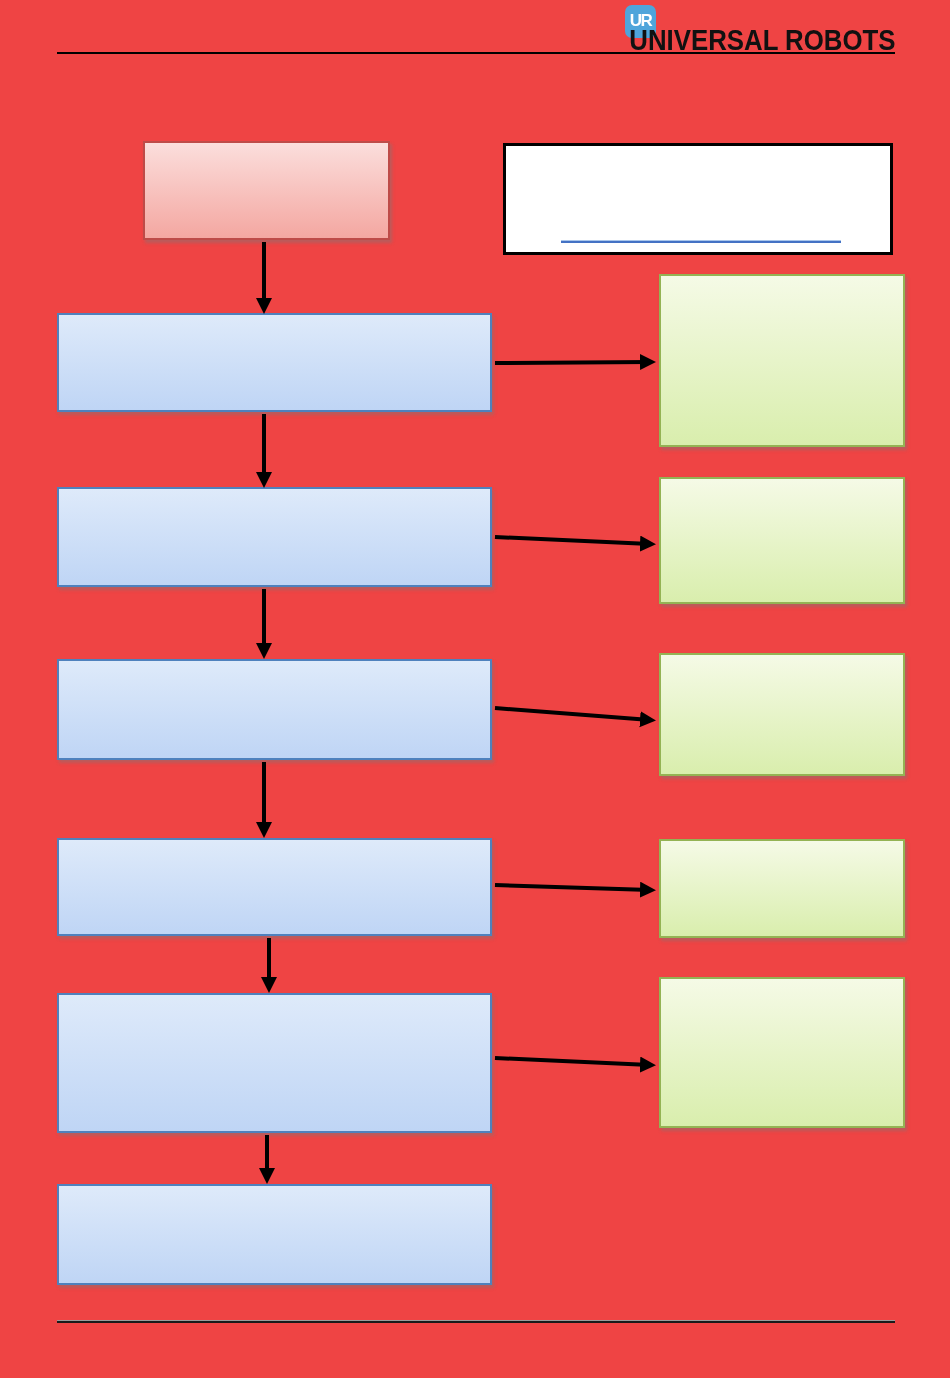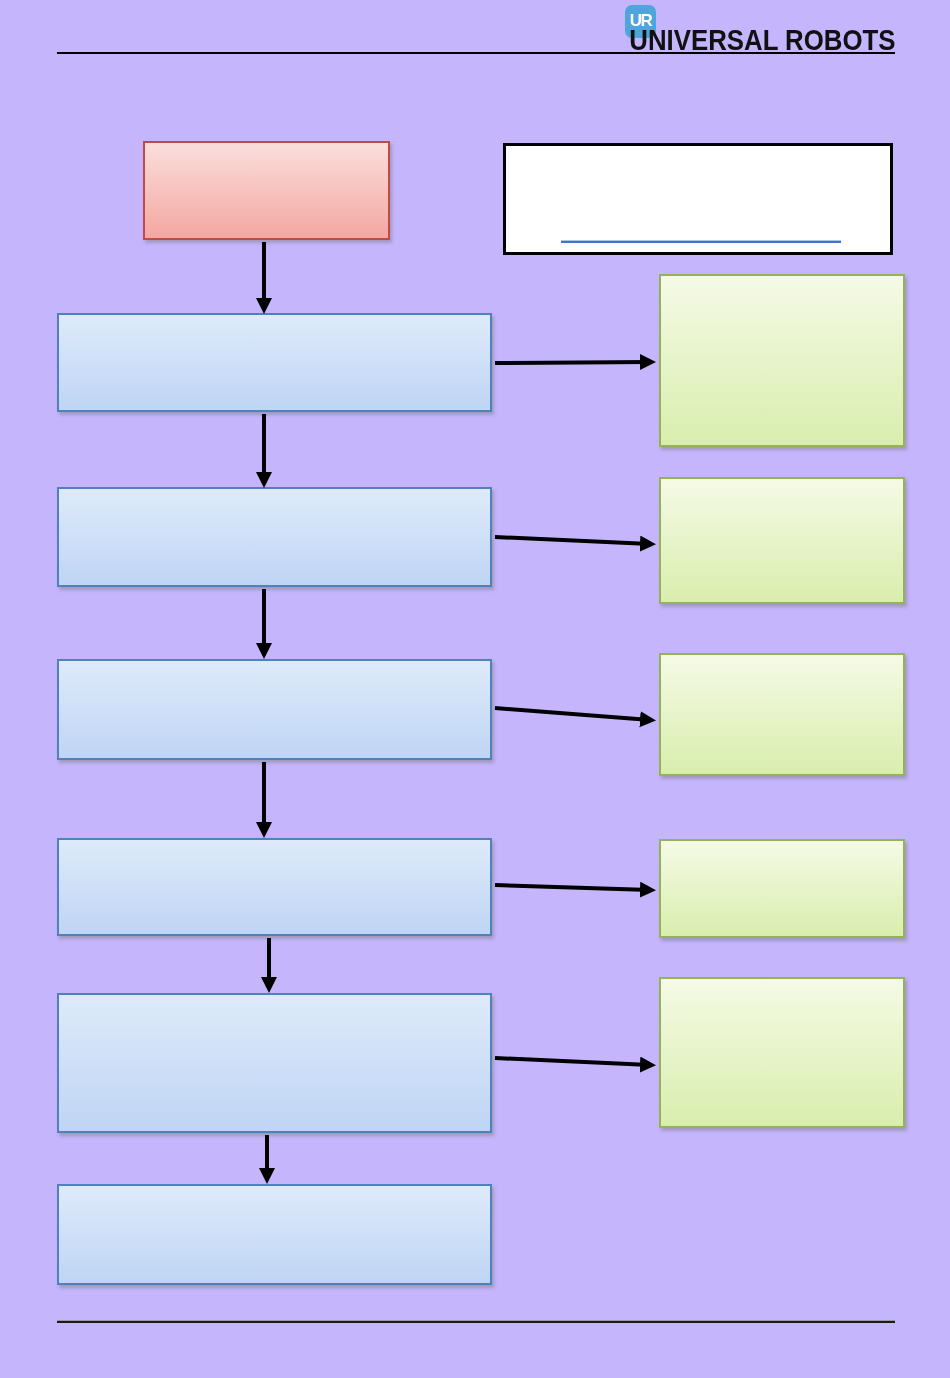--- a/index.html
+++ b/index.html
@@ -4,21 +4,21 @@
 <style>
   html, body {
     margin: 0;
     padding: 0;
     background: #ffffff;
   }
   .page {
     position: relative;
     width: 950px;
     height: 1378px;
-    background: #c4b5fd;
+    background: #ef4444;
     font-family: "Liberation Sans", sans-serif;
     overflow: hidden;
   }
 
   
   .logo {
     position: absolute;
     left: 625px;
     top: 5px;
     width: 31px;

